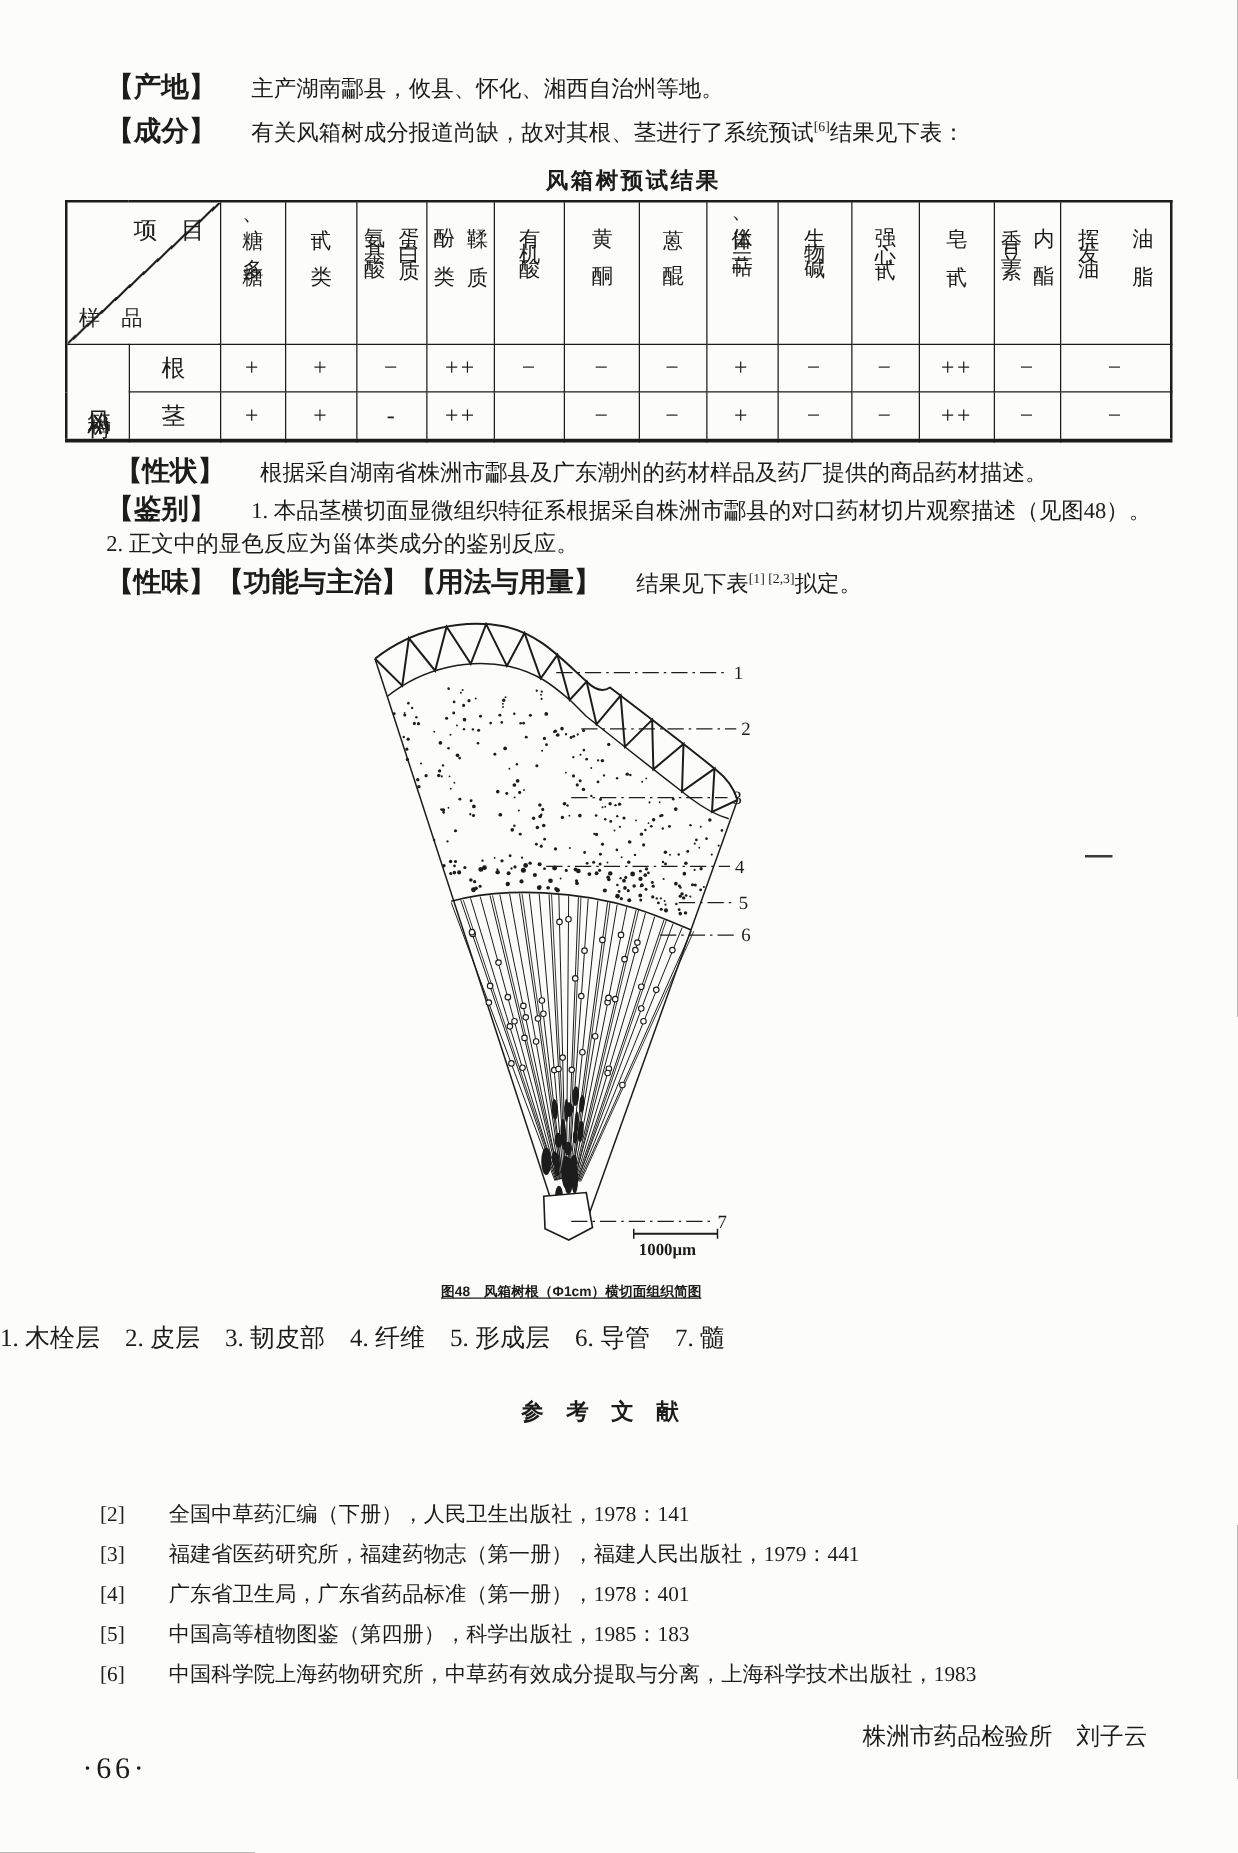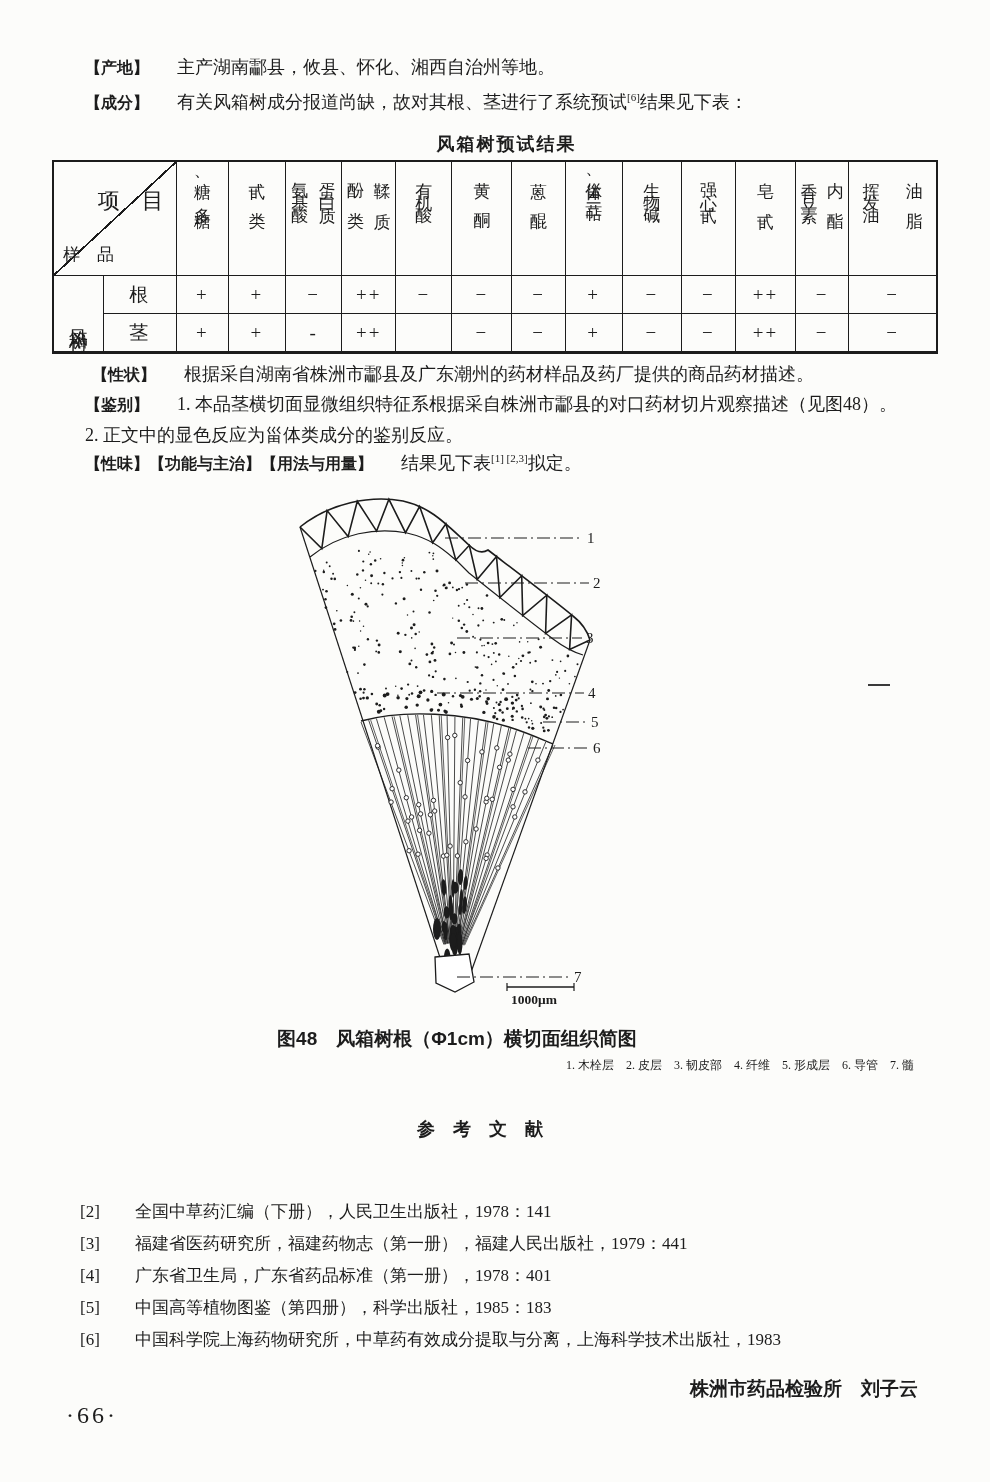--- a/index.html
+++ b/index.html
@@ -1,56 +1,56 @@
 <!DOCTYPE html>
 <html><head>
 <meta charset="utf-8">
 <style>
   html,body{margin:0;padding:0;background:#888;}
   #page{position:relative;width:990px;height:1482px;background:#fcfcfa;margin:0 auto;
         font-family:"Liberation Serif",serif;color:#1c1c1c;overflow:hidden;}
   .line{position:absolute;white-space:nowrap;font-size:18px;}
-  .lbl{font-family:Liberation Mono, monospace;font-weight:700;font-size:16px;}
+  .lbl{font-family:Liberation Mono, monospace;font-weight:700;font-size:22px;}
   .gap{display:inline-block;width:28px;}
   sup{font-size:11px;}
 
   
   #tbl-title{position:absolute;top:132px;left:0;right:14px;text-align:center;
              font-family:"Liberation Sans",sans-serif;font-weight:700;font-size:18px;letter-spacing:2px;margin-left:37px;}
   table#pretest{position:absolute;left:52px;top:160px;width:886px;border-collapse:collapse;
                 table-layout:fixed;border:2px solid #1c1c1c;border-bottom-width:3px;}
   #pretest th,#pretest td{border:1px solid #1c1c1c;padding:0;}
   #pretest th{height:106px;vertical-align:top;text-align:center;font-weight:normal;font-size:17px;padding-top:7px;}
   #pretest td{height:37px;text-align:center;font-size:19px;letter-spacing:2px;}
   .v{writing-mode:vertical-rl;text-orientation:upright;display:inline-block;}
   .ls1{letter-spacing:1px}.ls4{letter-spacing:4px}.ls12{letter-spacing:12px}.ls30{letter-spacing:30px}
   .pairwrap{display:flex;justify-content:space-around;align-items:flex-start;}
   th.corner{position:relative;padding:0;
     background:linear-gradient(to bottom right,transparent calc(50% - 0.9px),#1c1c1c calc(50% - 0.9px),#1c1c1c calc(50% + 0.9px),transparent calc(50% + 0.9px));}
-  th.corner .c-top{position:absolute;top:24px;right:12px;font-size:22px;}
+  th.corner .c-top{position:absolute;top:9px;right:12px;font-size:19px;}
   th.corner .c-bot{position:absolute;bottom:9px;left:9px;font-size:17px;}
   td.grp{font-size:17px;letter-spacing:2px;}
   td.rowlab{font-size:18px;letter-spacing:0;}
 
   
   #fig{position:absolute;left:285px;top:495px;width:345px;height:525px;}
   #fig text{font-family:"Liberation Serif",serif;font-size:15px;fill:#1c1c1c;}
   #fig text.scale{font-size:13.5px;font-weight:700;}
   #fig-caption{position:absolute;top:1026px;left:0;right:76px;text-align:center;
-               font-family:"Liberation Sans",sans-serif;font-weight:700;font-size:19px;}
-  #fig-legend{position:absolute;top:1057px;left:0;right:76px;text-align:right;font-size:12px;font-family:Liberation Serif, serif;}
+               font-family:"Liberation Sans",sans-serif;font-weight:700;font-size:11px;text-decoration:underline;}
+  #fig-legend{position:absolute;top:1057px;left:0;right:76px;text-align:left;font-size:20px;font-family:Liberation Serif, serif;}
 
   
   #ref-head{position:absolute;top:1117px;left:0;right:30px;text-align:center;
             font-family:"Liberation Sans",sans-serif;font-weight:700;font-size:18px;}
   .ref{position:absolute;left:80px;font-size:17px;white-space:nowrap;}
   .ref .num{display:inline-block;width:55px;}
 
   #credit{position:absolute;top:1376px;right:72px;font-family:"Liberation Sans",sans-serif;
-          font-weight:700;font-size:19px;white-space:nowrap;}
+          font-weight:400;font-size:19px;white-space:nowrap;}
   #pagenum{position:absolute;top:1402px;left:66px;font-size:24px;letter-spacing:3px;}
   #scanmark{position:absolute;left:868px;top:684px;width:22px;height:2px;background:#3a3a3a;}
 </style>
 </head>
 <body>
 
 <div id="page">
 
   <div class="line" style="top:55px;left:85px;">
     <span class="lbl">【产地】</span><span class="gap"></span><span>主产湖南酃县，攸县、怀化、湘西自治州等地。</span>

